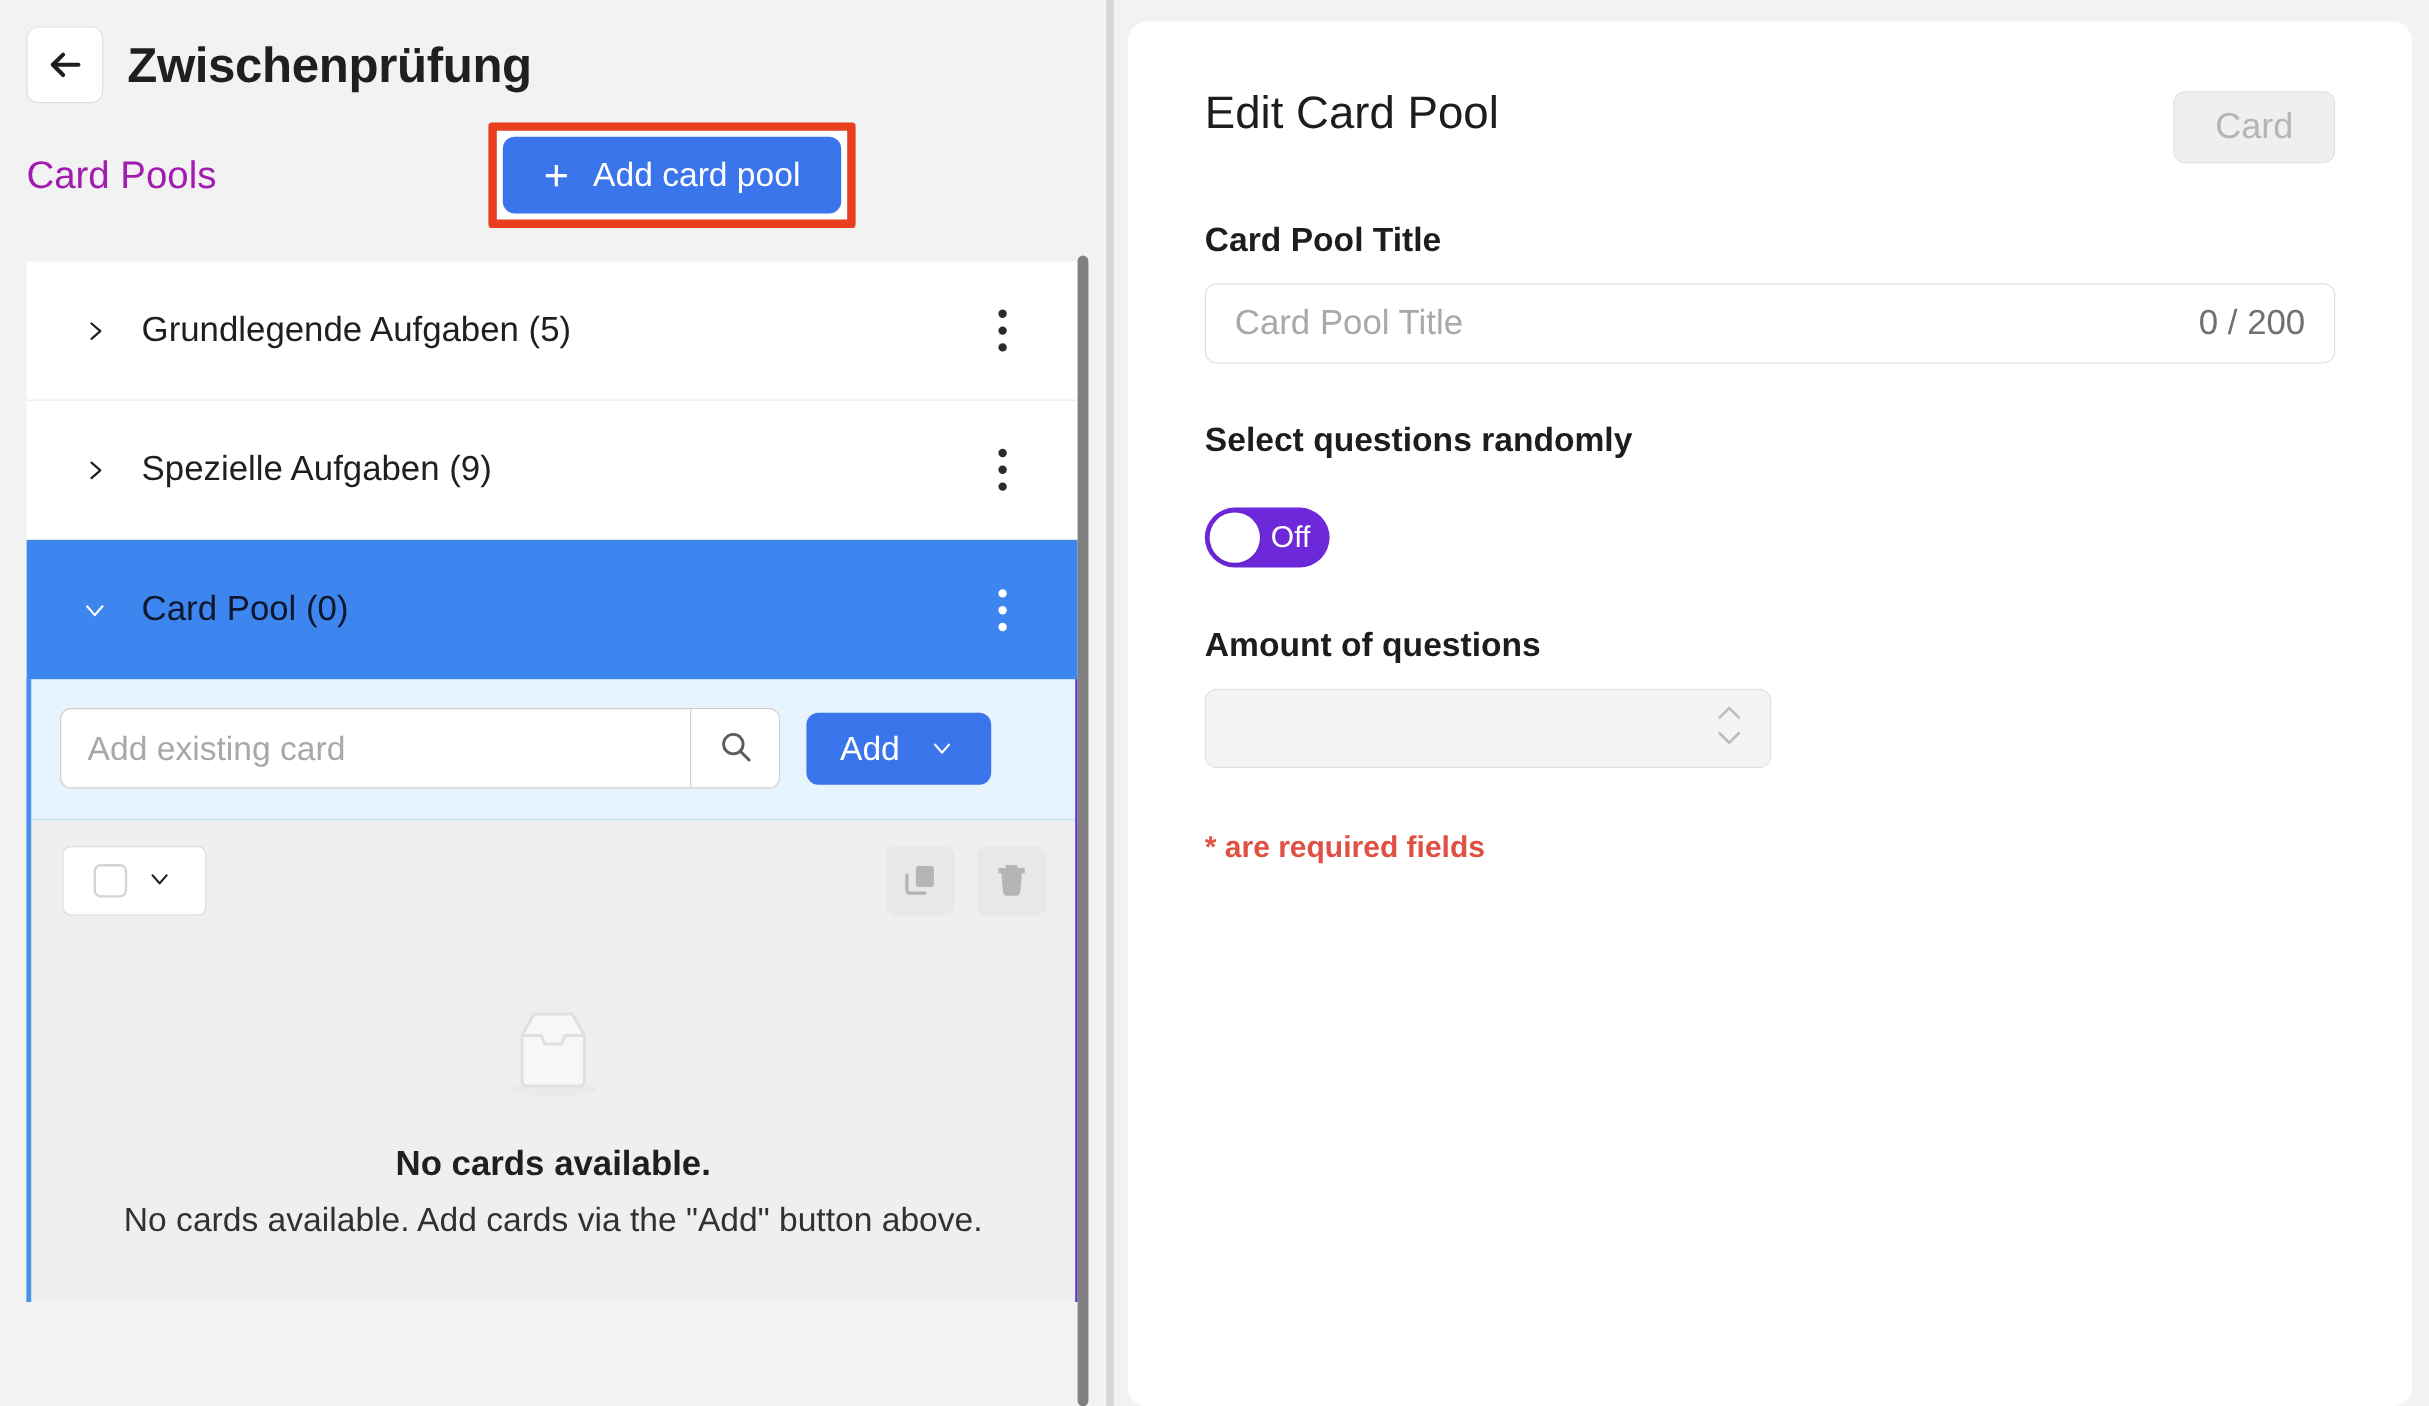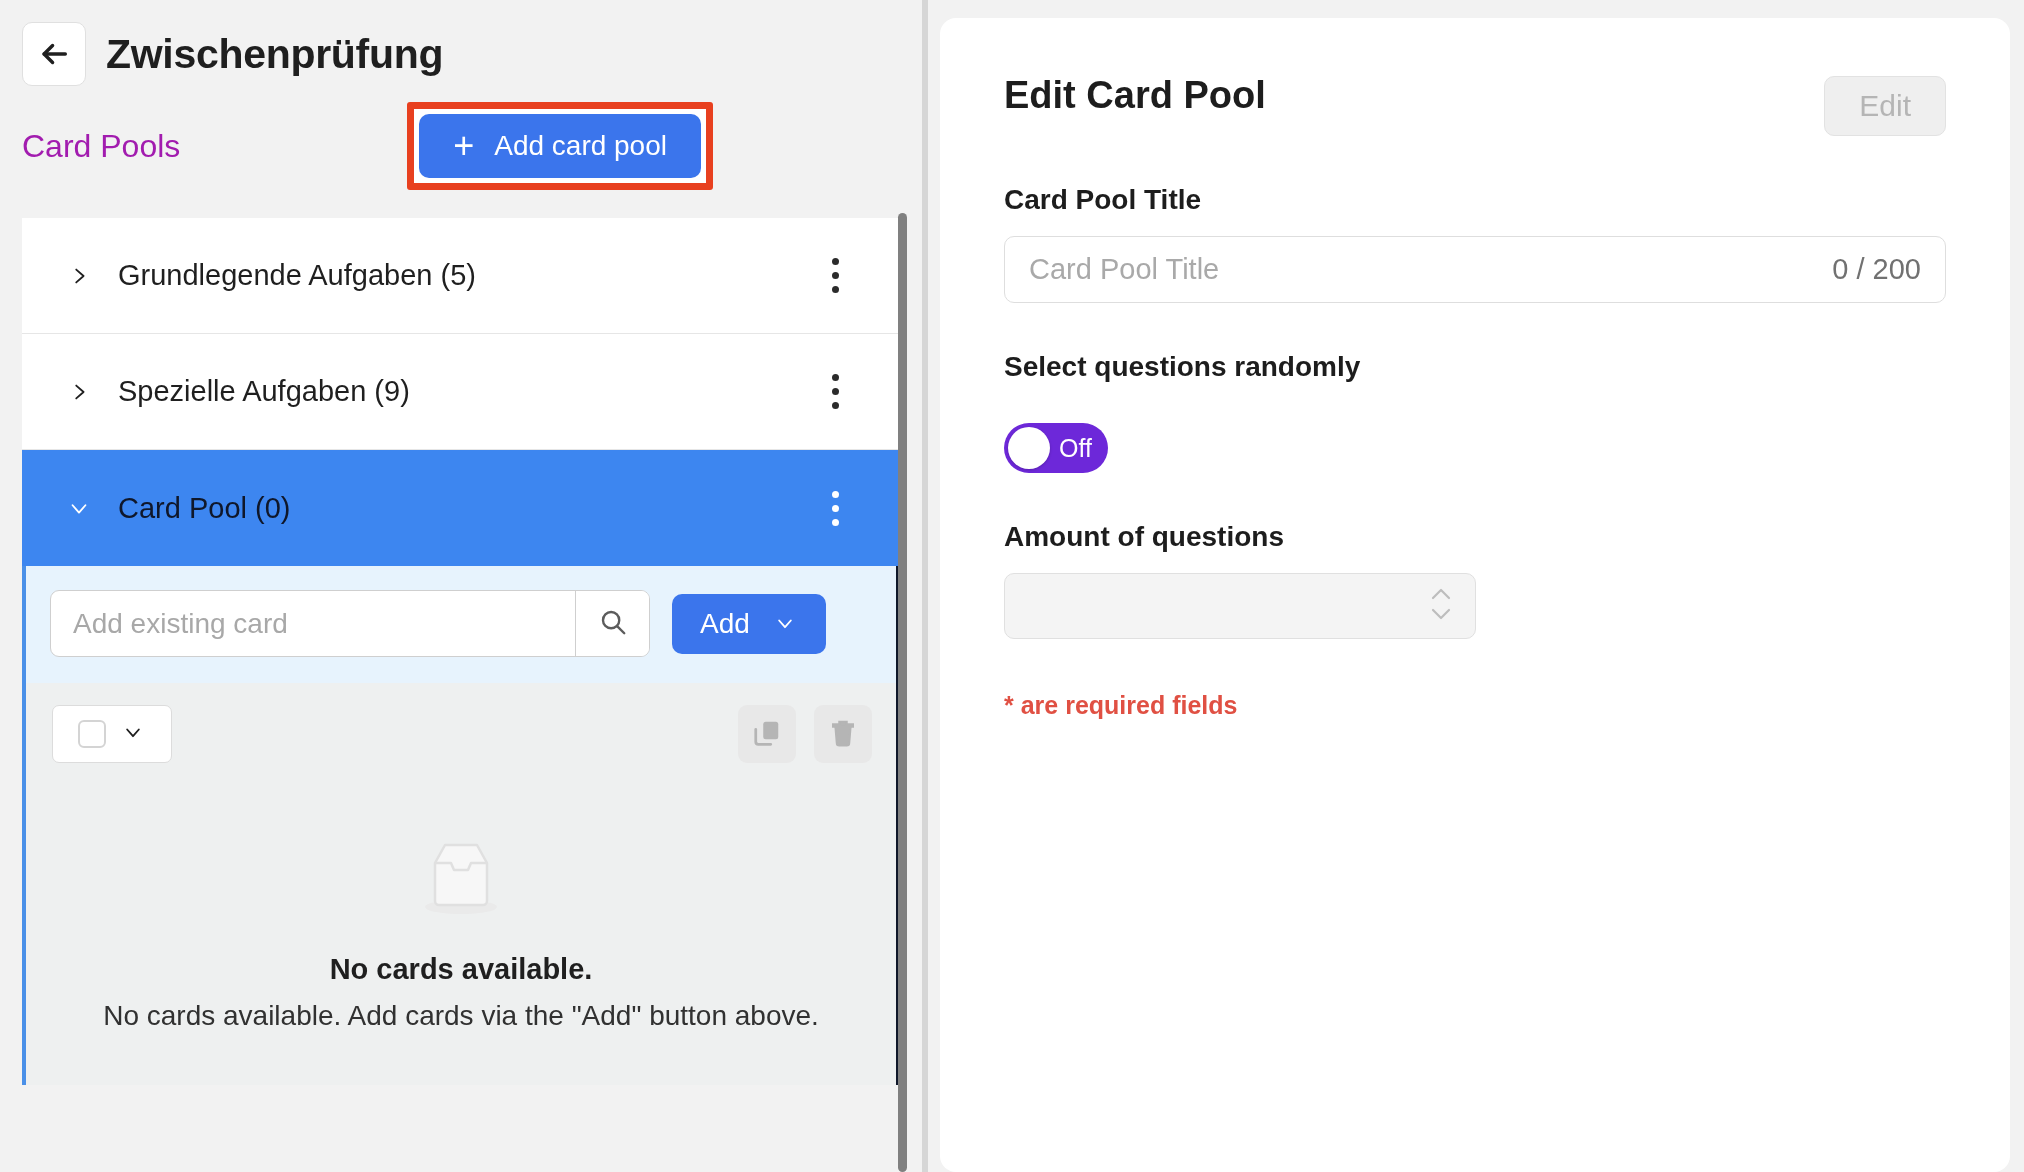--- a/index.html
+++ b/index.html
@@ -127,21 +127,21 @@
   .pool-row.selected {
     background: #3d86f0;
     border-bottom: none;
   }
   .pool-row.selected .pool-name { color: #0f172a; }
   .pool-row.selected .kebab i { background: #ffffff; }
 
   
   .expanded {
     border-left: 4px solid #4a90e8;
-    border-right: 4px solid #0f172a;
+    border-right: 4px solid #6d28d9;
     background: #0ea5e9;
   }
   .search-bar-zone {
     background: #e7f3fd;
     padding: 24px 0 26px 24px;
     display: flex;
     align-items: center;
     gap: 22px;
   }
   .search-field {
@@ -260,21 +260,21 @@
     left: 940px; top: 18px;
     width: 1070px;
     height: 1154px;
     background: #ffffff;
     border-radius: 16px;
     padding: 58px 64px 0 64px;
   }
   .right-head {
     display: flex; align-items: flex-start; justify-content: space-between;
   }
-  .panel-title { font-size: 38px; font-weight: bold; color: #1d1d1d; line-height: 1; }
+  .panel-title { font-size: 38px; font-weight: normal; color: #1d1d1d; line-height: 1; }
   .save-btn {
     background: #efefef;
     color: #b5b5b5;
     border: 1px solid #e2e2e2;
     border-radius: 10px;
     font-size: 30px;
     font-family: "Liberation Sans", sans-serif;
     height: 60px;
     padding: 0 34px;
     cursor: pointer;
@@ -484,21 +484,21 @@
     <div class="vscroll">
       <div class="vthumb"></div>
     </div>
   </div>
 
   <div class="pane-divider"></div>
 
   <div class="right-pane">
     <div class="right-head">
       <div class="panel-title">Edit Card Pool</div>
-      <button class="save-btn">Edit</button>
+      <button class="save-btn">Card</button>
     </div>
 
     <div class="field-label">Card Pool Title</div>
     <div class="title-input">
       <input type="text" placeholder="Card Pool Title" style="">
       <span class="counter">0 / 200</span>
     </div>
 
     <div class="field-label">Select questions randomly</div>
     <div class="toggle">

